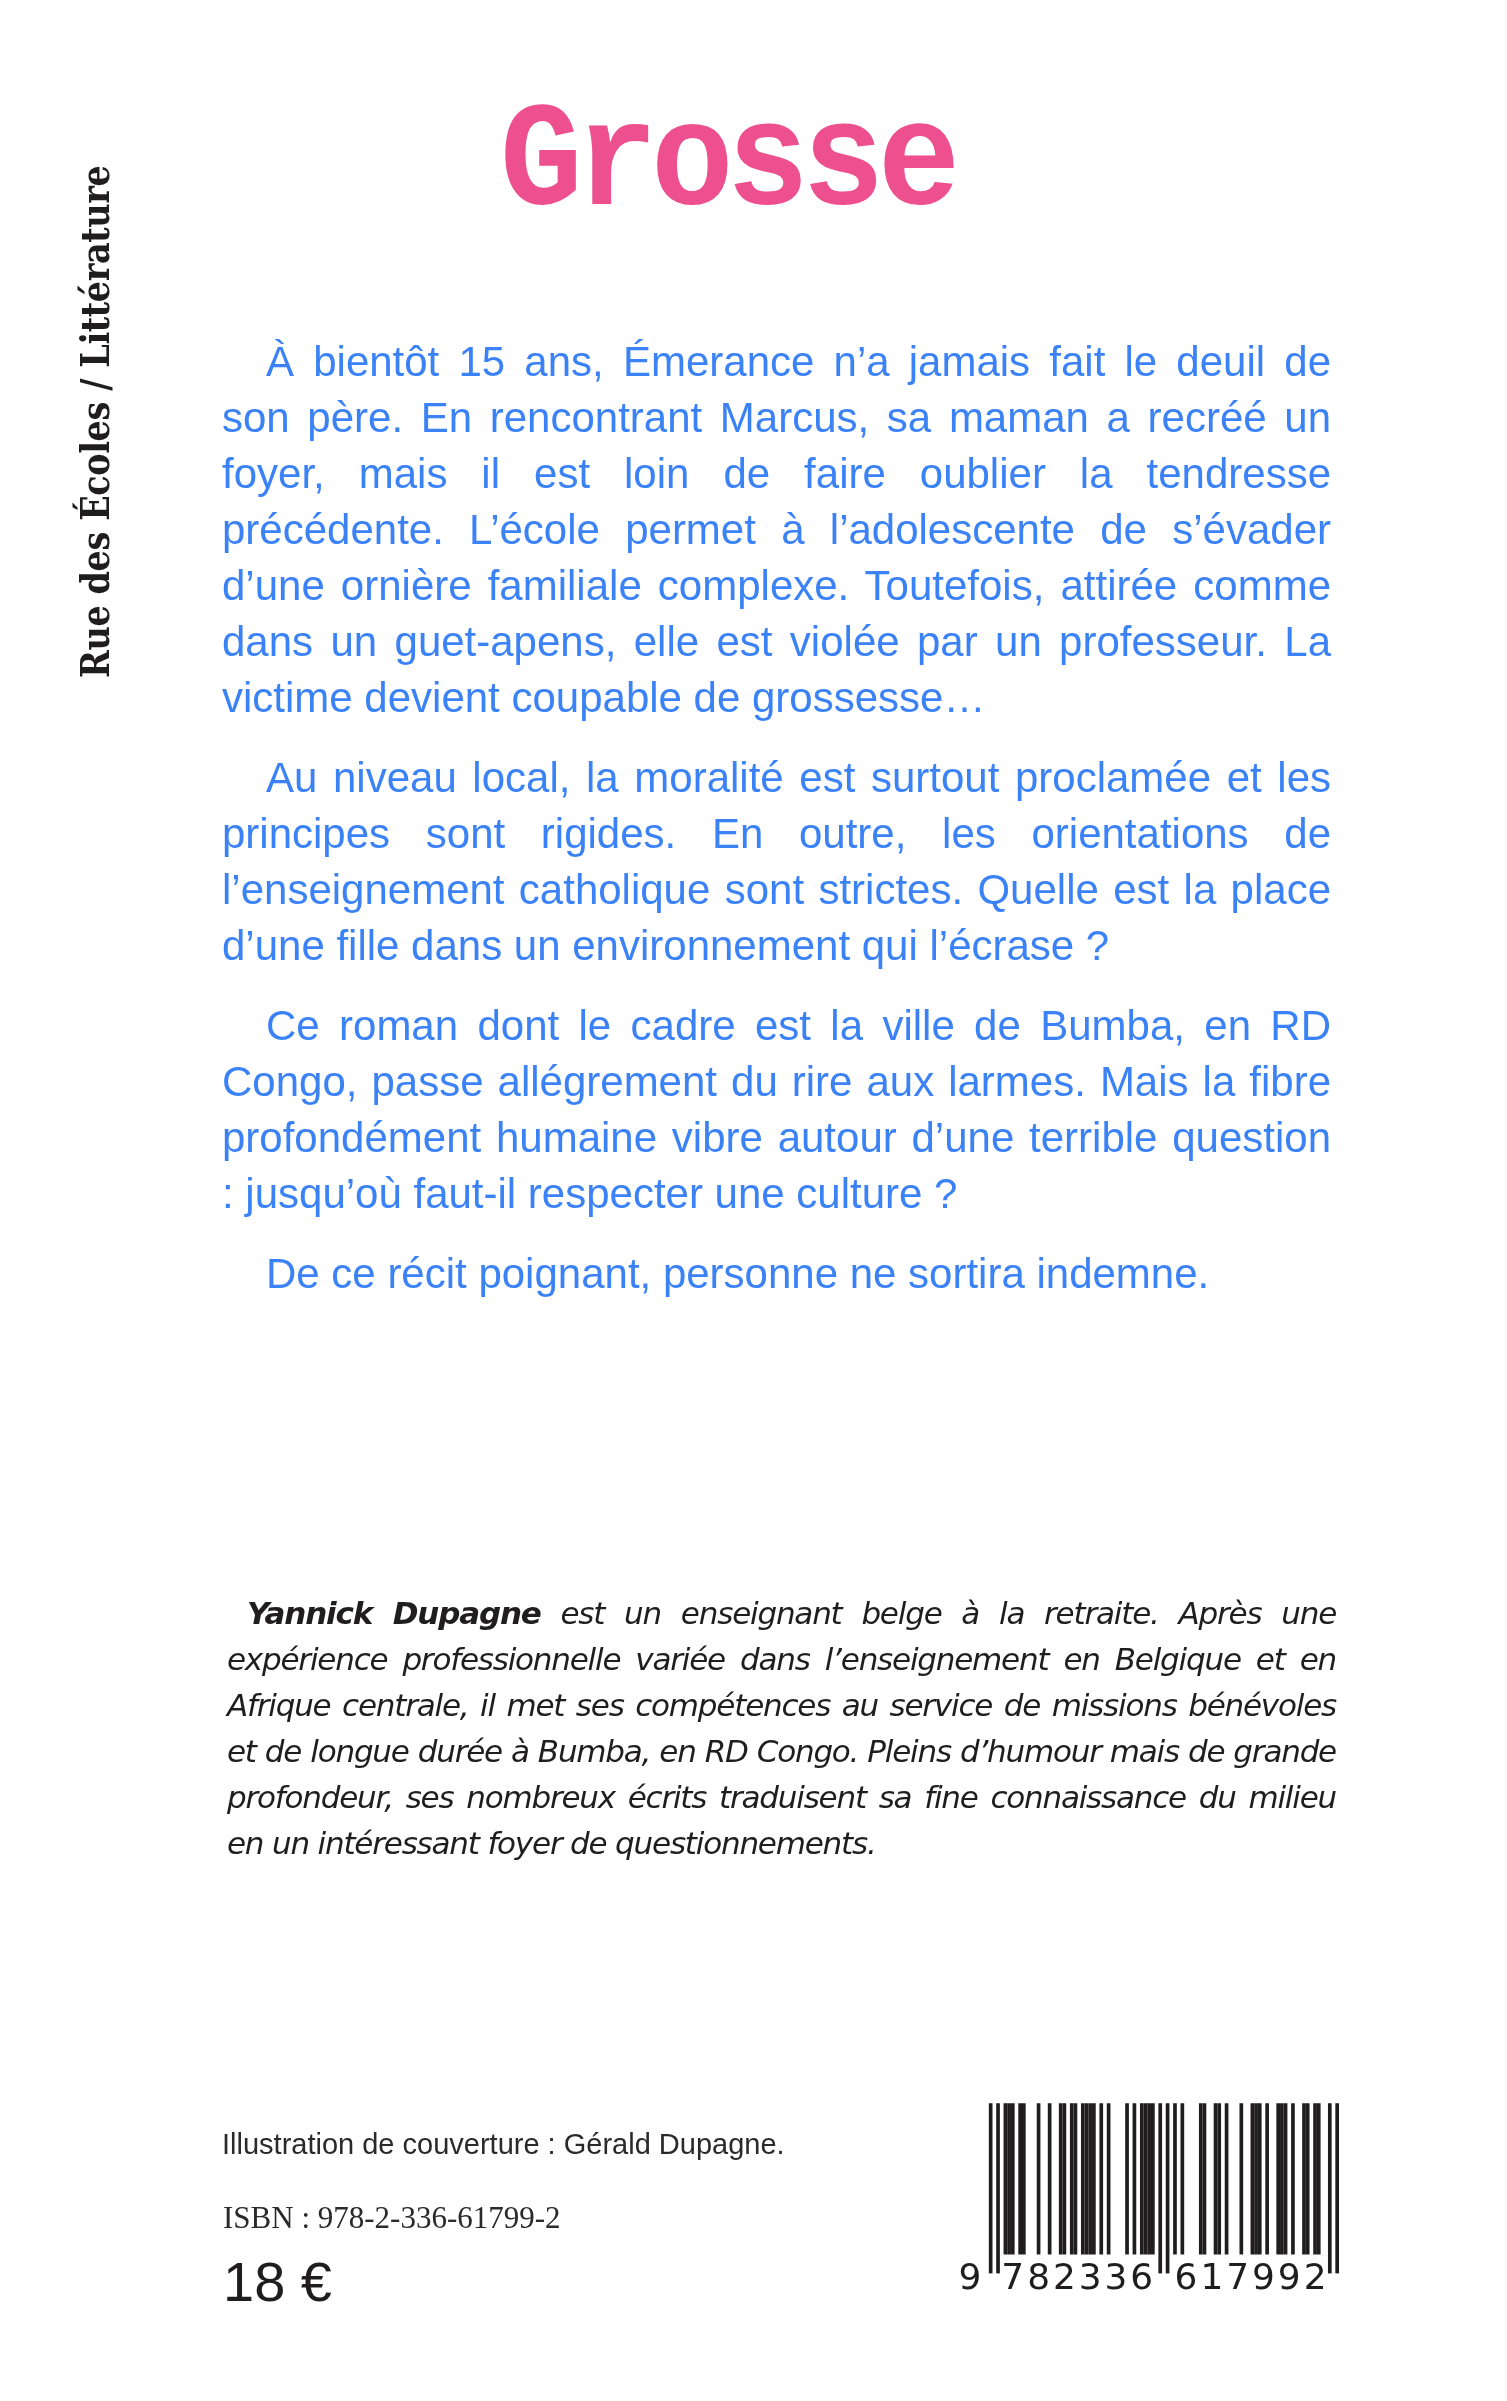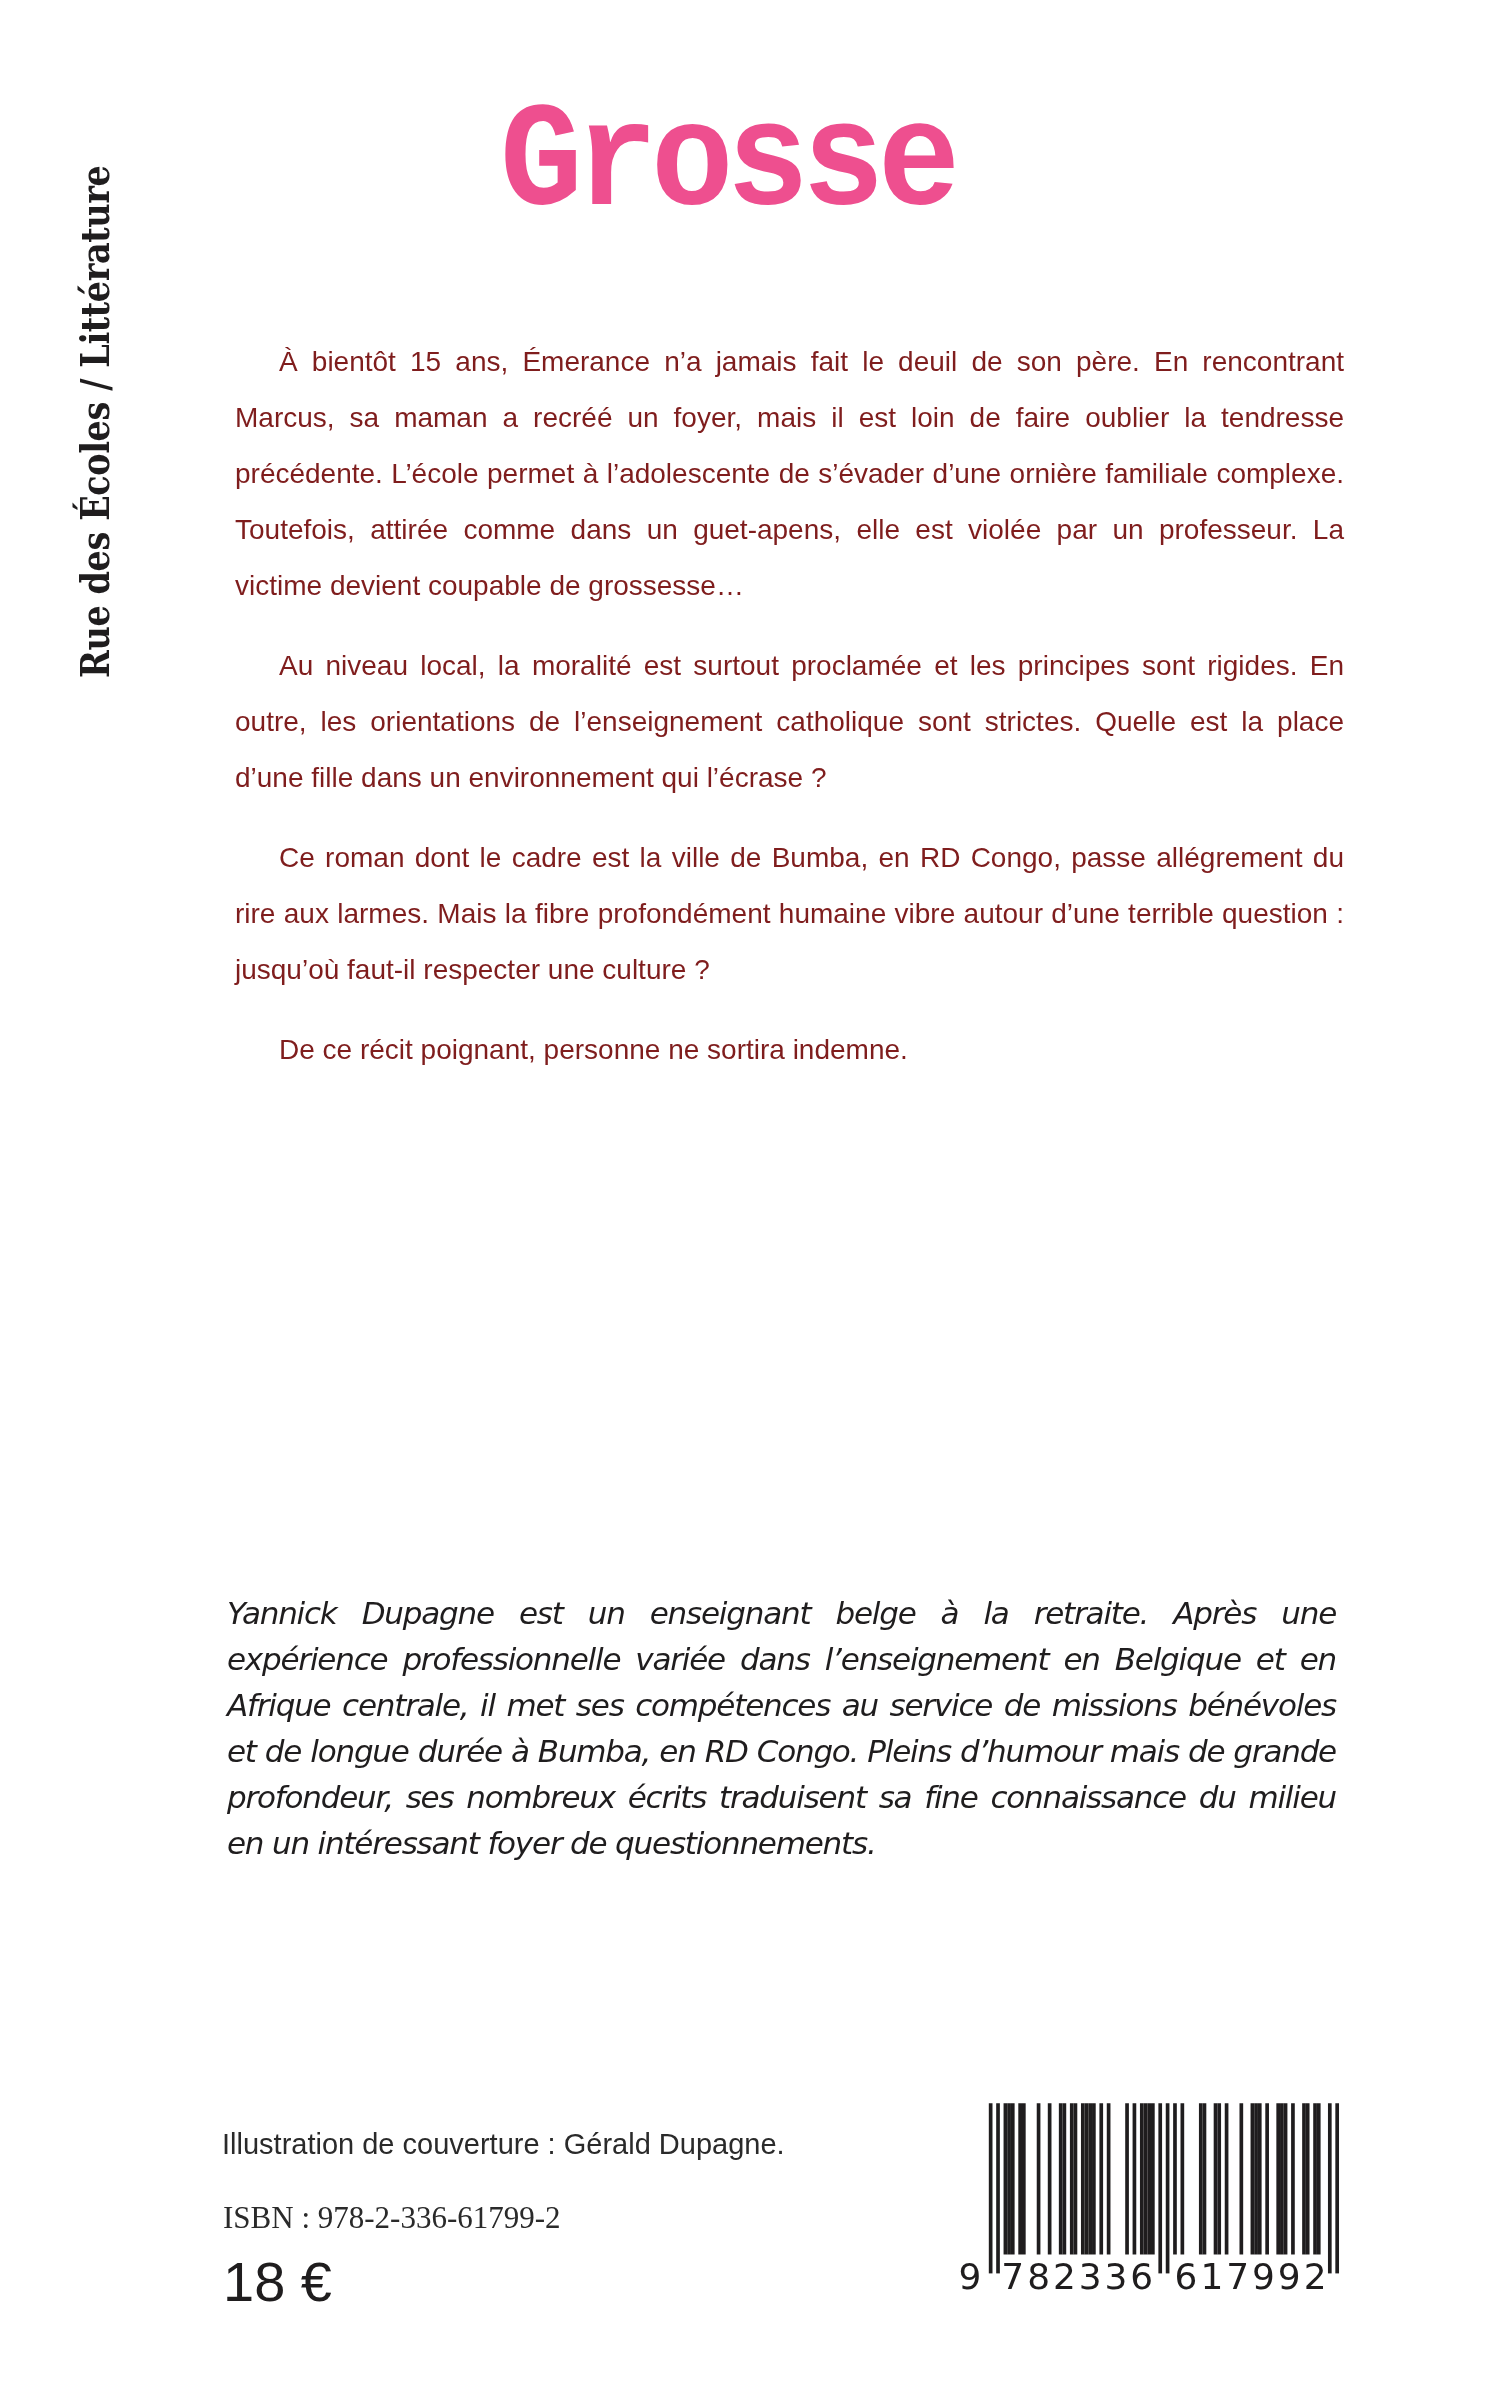--- a/index.html
+++ b/index.html
@@ -40,49 +40,50 @@
     font-size: 148px;
     line-height: 1;
     letter-spacing: -7.6px;
     color: #ee4f8f;
     white-space: nowrap;
     transform: scaleX(0.93);
     transform-origin: 0 0;
   }
   .blurb {
     position: absolute;
-    left: 235px;
+    left: 222px;
     top: 334px;
     width: 1109px;
     font-family: "Liberation Sans", sans-serif;
-    font-size: 28px;
+    font-size: 42px;
     line-height: 56px;
     text-align: justify;
-    color: #7f1d1d;
+    color: #3b82f6;
   }
   .blurb p {
     margin: 0 0 24px 0;
     text-indent: 44px;
     transform: scaleX(1);
   }
   .bio {
     position: absolute;
     left: 227px;
     top: 1590px;
     width: 1109px;
     font-family: "DejaVu Sans", sans-serif;
     font-style: italic;
     font-size: 31px;
     line-height: 46px;
     text-align: justify;
     color: #1f1d1e;
     letter-spacing: -1.2px;
   }
   .bio .author {
-    font-weight: normal;
+    font-weight: bold;
+    margin-left: 20px;
   }
   .credits {
     position: absolute;
     left: 222px;
     top: 2130px;
     font-family: "Liberation Sans", sans-serif;
     font-size: 29px;
     line-height: 1;
     color: #2a2a2a;
     white-space: nowrap;

